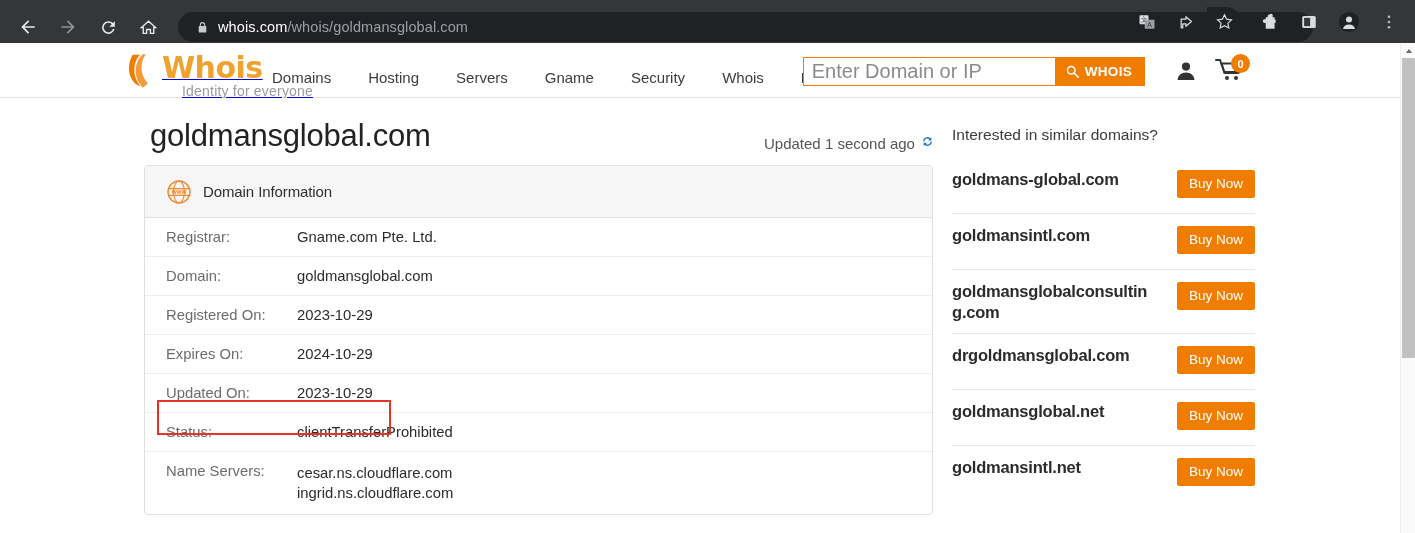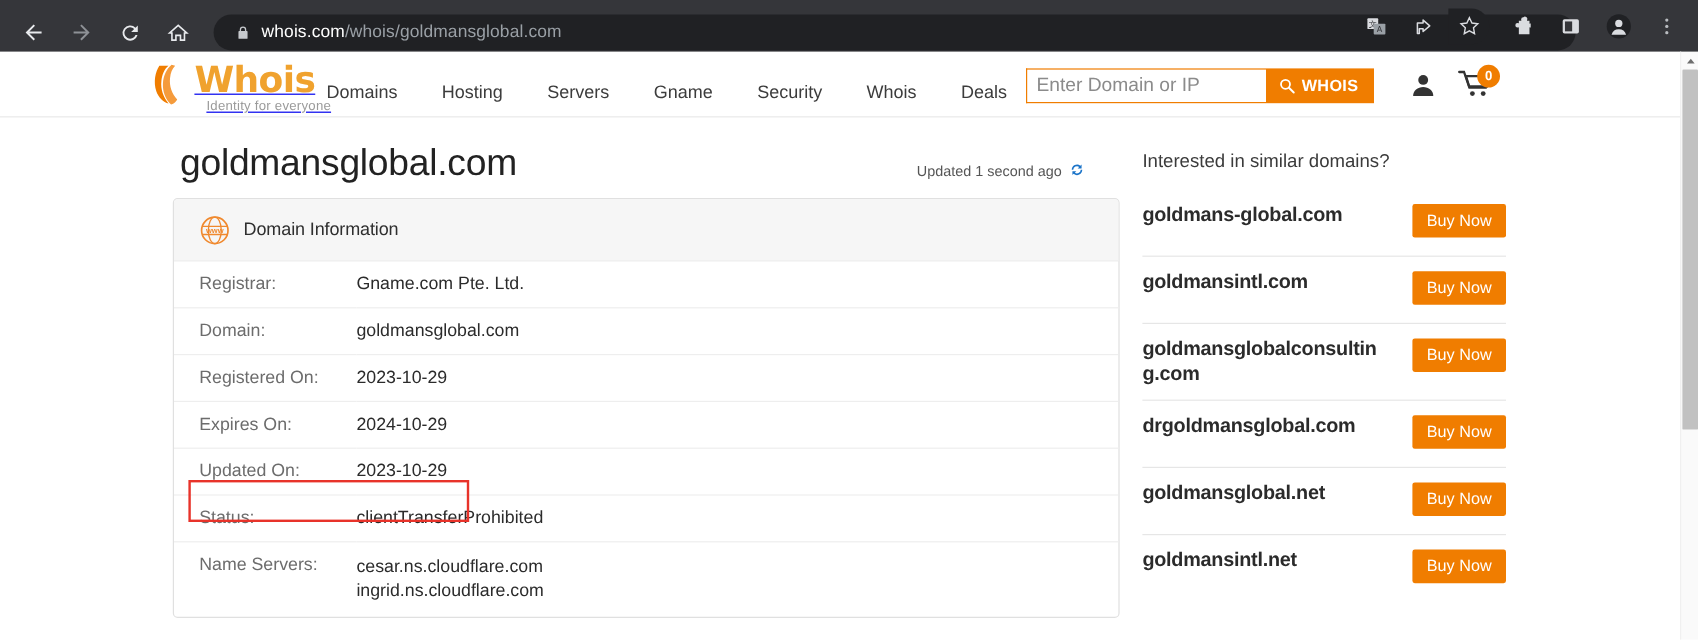--- a/index.html
+++ b/index.html
@@ -71,40 +71,40 @@
     display: flex; align-items: flex-start;
   }
   .logo-mark { width: 34px; height: 38px; }
   .logo-textwrap { margin-left: 2px; margin-top: 2px; }
   .logo-word {
     font-size: 30px; font-weight: bold; color: #f0a22e;
     letter-spacing: -.5px; line-height: 28px;
     font-family: "DejaVu Sans", sans-serif;
   }
   .logo-tag {
-    font-size: 11px; color: #9b9b9b; letter-spacing: .2px;
-    margin-top: 1px; margin-left: 10px;
+    font-size: 14px; color: #9b9b9b; letter-spacing: .2px;
+    margin-top: 1px; margin-left: 20px;
   }
   .main-nav {
     position: absolute; left: 272px; top: 0; height: 68px;
     display: flex; align-items: center;
   }
   .main-nav a {
     font-size: 15px; color: #3c3c3c; text-decoration: none;
     margin-right: 37px; white-space: nowrap;
   }
   .search-group {
     position: absolute; right: 255px; top: 14px;
     display: flex; height: 29px;
   }
   .search-input {
-    width: 200px; height: 29px;
+    width: 252px; height: 29px;
     border: 1px solid #f07d00;
     border-right: none;
-    font-size: 16px; color: #3c3c3c;
+    font-size: 20px; color: #3c3c3c;
     padding: 0 8px;
     outline: none;
     font-family: "Liberation Sans", sans-serif;
   }
   .search-input::placeholder { color: #8b8b8b; }
   .search-btn {
     height: 29px; padding: 0 13px 0 10px;
     background: #f07d00; border: none; cursor: pointer;
     color: #fff; font-size: 13.5px; font-weight: bold;
     display: flex; align-items: center; gap: 5px;
@@ -132,22 +132,22 @@
     width: 1400px; height: 435px;
     background: #fff;
   }
   .page-title {
     position: absolute; left: 150px; top: 20px;
     font-size: 31px; color: #222; font-weight: normal;
     letter-spacing: -.2px;
   }
   .updated {
     position: absolute; left: 764px; top: 36px;
-    font-size: 12px; color: #555;
-    display: flex; align-items: center; gap: 5px;
+    font-size: 15px; color: #555;
+    display: flex; align-items: flex-end; gap: 5px;
   }
 
   
   .card {
     position: absolute; left: 144px; top: 67px;
     width: 789px;
     border: 1px solid #e0e0e0;
     border-radius: 4px;
     background: #fff;
   }

